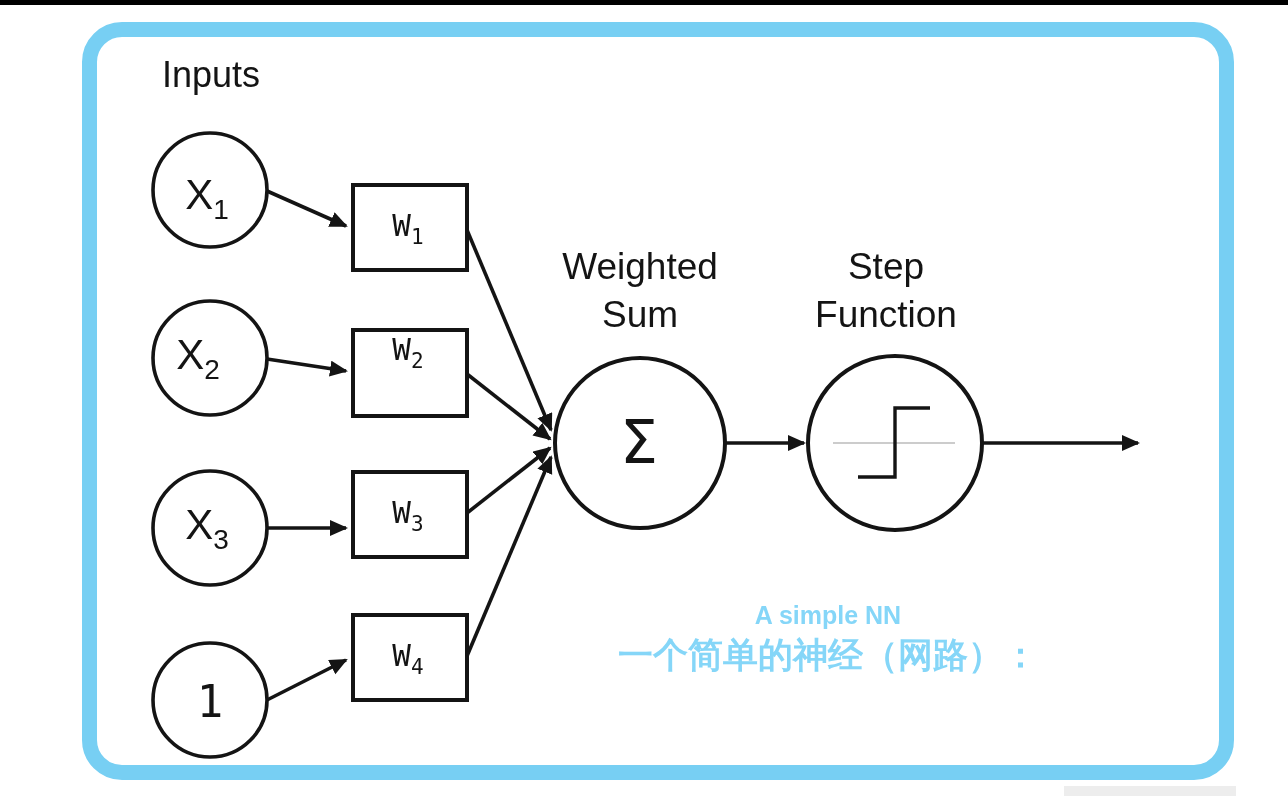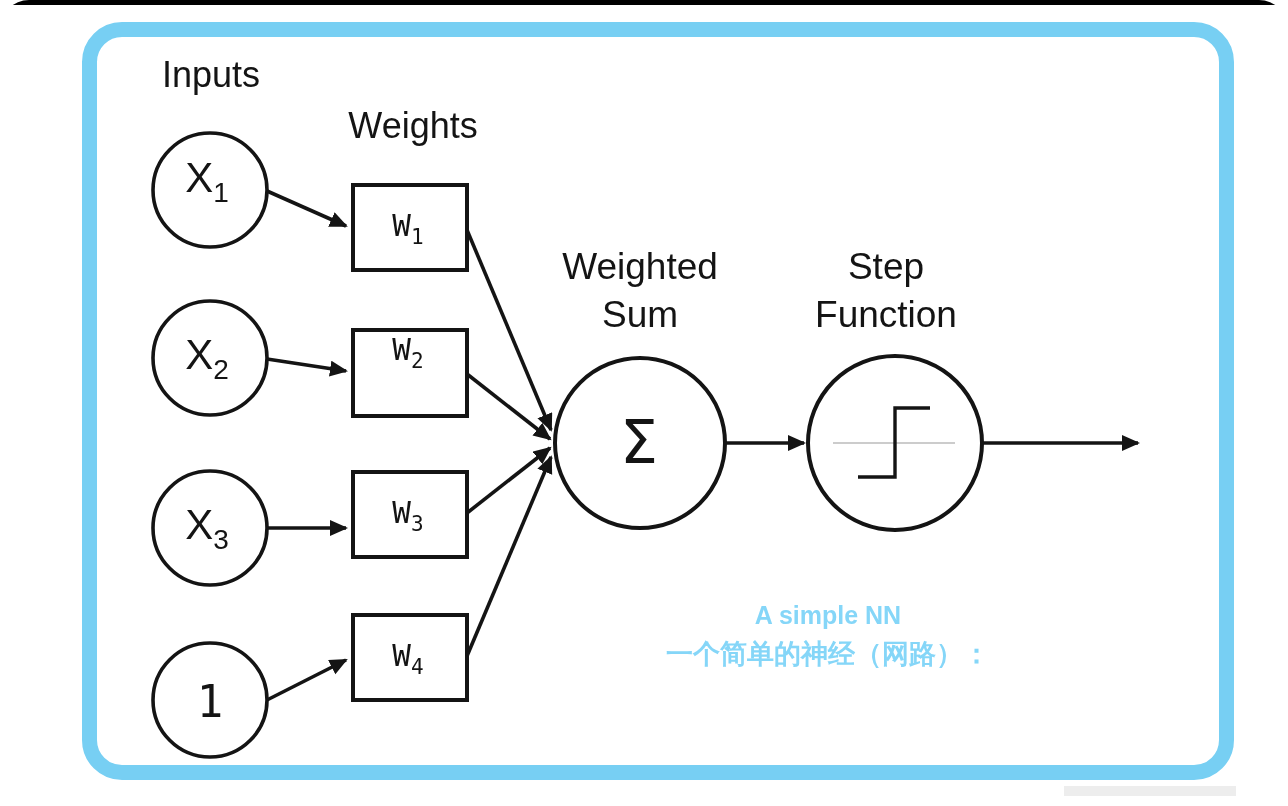--- a/index.html
+++ b/index.html
@@ -5,21 +5,21 @@
   :root{
     --accent-blue:#77cff3;
     --caption-blue:#85d6f8;
     --ink:#141414;
     --axis-gray:#cccccc;
     --watermark-gray:#ededed;
   }
   *{box-sizing:border-box;}
   html,body{margin:0;padding:0;background:#ffffff;}
   body{font-family:"Liberation Sans", sans-serif;}
-  .screen{position:relative;width:1288px;height:806px;background:#ffffff;overflow:hidden;border-radius:29px;}
+  .screen{position:relative;width:1288px;height:806px;background:#ffffff;overflow:hidden;}
   .topbar{position:absolute;left:0;top:0;width:1288px;height:5px;background:#000000;}
   .panel{
     position:absolute;left:82px;top:22px;width:1152px;height:758px;
     border:15px solid var(--accent-blue);
     border-radius:40px;background:#ffffff;
   }
   .svg-layer{position:absolute;left:0;top:0;width:1288px;height:806px;}
   .watermark{position:absolute;left:1064px;top:786px;width:172px;height:10px;background:var(--watermark-gray);}
 
   .lbl{position:absolute;transform:translate(-50%,-50%);color:var(--ink);white-space:nowrap;}
@@ -34,21 +34,21 @@
   .node-w{font-family:"DejaVu Sans Mono", monospace;font-size:31px;}
   .node-w .sub{font-size:21px;vertical-align:-8px;}
   .node-bias{font-family:"DejaVu Sans Mono", monospace;font-size:44px;}
   .sum-symbol{font-size:60px;font-family:"DejaVu Sans", sans-serif;}
 
   .caption{
     position:absolute;left:828px;top:596px;transform:translateX(-50%);
     text-align:center;color:var(--caption-blue);font-weight:bold;white-space:nowrap;
   }
   .caption .cap-en{font-size:25px;line-height:38px;}
-  .caption .cap-zh{font-size:27px;line-height:41px;}
+  .caption .cap-zh{font-size:35px;line-height:41px;}
 </style>
 </head>
 <body>
 
 <div class="screen">
 
   <div class="topbar"></div>
 
   <div class="panel"></div>
 
@@ -84,33 +84,32 @@
     <line x1="726" y1="443" x2="804" y2="443" stroke="#141414" stroke-width="3.6" marker-end="url(#ah)"></line>
 
     <circle cx="895" cy="443" r="87" fill="#ffffff" stroke="#141414" stroke-width="4"></circle>
     <line x1="833" y1="443" x2="955" y2="443" stroke="#cccccc" stroke-width="2"></line>
     <polyline points="858,477 895,477 895,408 930,408" fill="none" stroke="#141414" stroke-width="3.4"></polyline>
 
     <line x1="983" y1="443" x2="1138" y2="443" stroke="#141414" stroke-width="3.6" marker-end="url(#ah)"></line>
   </svg>
 
   <div class="lbl section-title" style="left:211px;top:75px;">Inputs</div>
-  <div class="lbl section-title" style="left:413px;top:126px;">Weights</div>
 
   <div class="two-line" style="left:886px;top:243px;">
     <div>Step</div>
     <div>Function</div>
   </div>
   <div class="two-line" style="left:640px;top:243px;">
     <div>Weighted</div>
     <div>Sum</div>
   </div>
 
-  <div class="lbl node-x" style="left:207px;top:181px;"><span>X</span><span class="sub">1</span></div>
-  <div class="lbl node-x" style="left:207px;top:358px;"><span>X</span><span class="sub">2</span></div>
+  <div class="lbl node-x" style="left:207px;top:198px;"><span>X</span><span class="sub">1</span></div>
+  <div class="lbl node-x" style="left:198px;top:358px;"><span>X</span><span class="sub">2</span></div>
   <div class="lbl node-x" style="left:207px;top:528px;"><span>X</span><span class="sub">3</span></div>
   <div class="lbl node-bias" style="left:210px;top:701px;"><span>1</span></div>
 
   <div class="lbl node-w" style="left:408px;top:228px;"><span>W</span><span class="sub">1</span></div>
   <div class="lbl node-w" style="left:408px;top:352px;"><span>W</span><span class="sub">2</span></div>
   <div class="lbl node-w" style="left:408px;top:515px;"><span>W</span><span class="sub">3</span></div>
   <div class="lbl node-w" style="left:408px;top:658px;"><span>W</span><span class="sub">4</span></div>
 
   <div class="lbl sum-symbol" style="left:639px;top:442px;">Σ</div>
 

